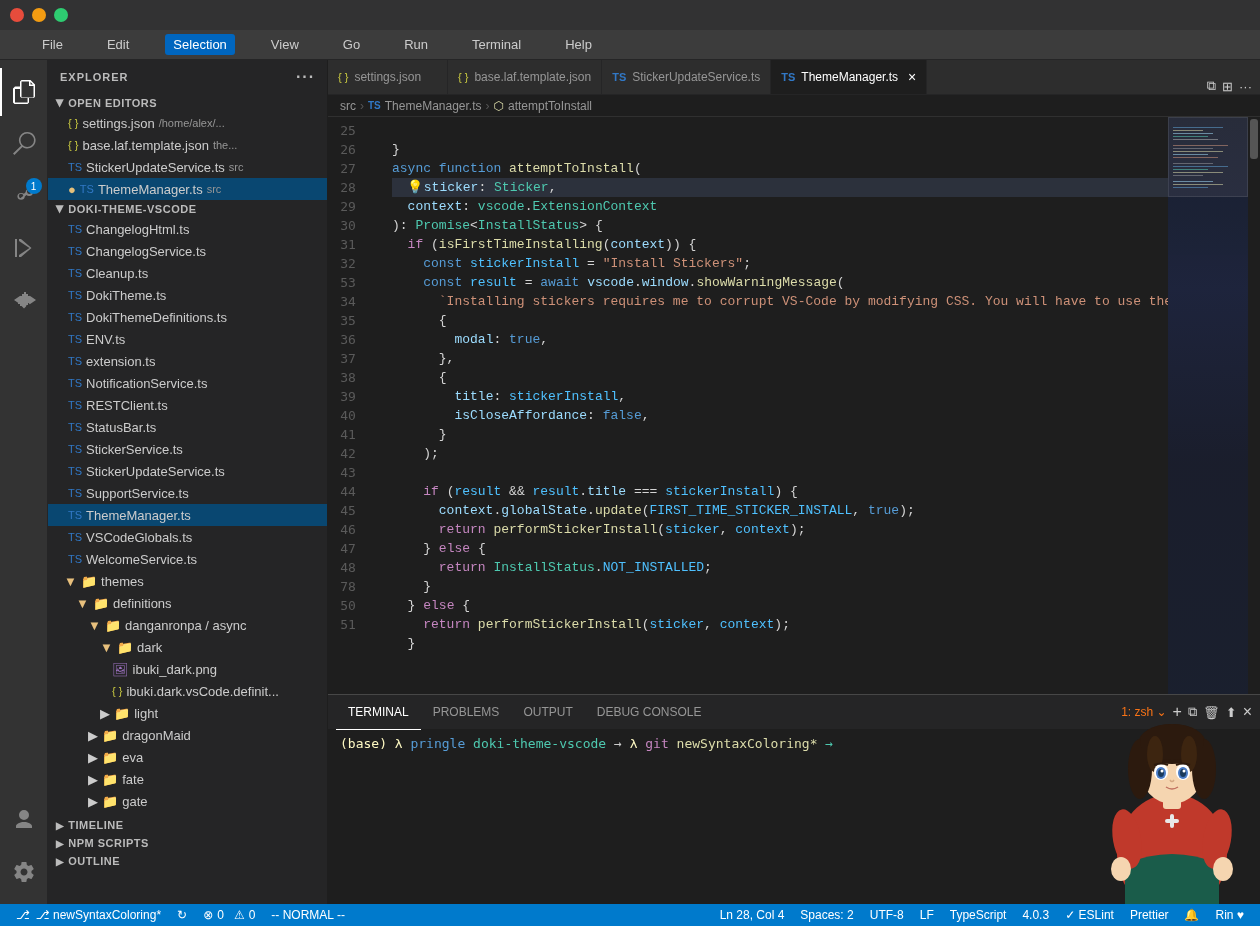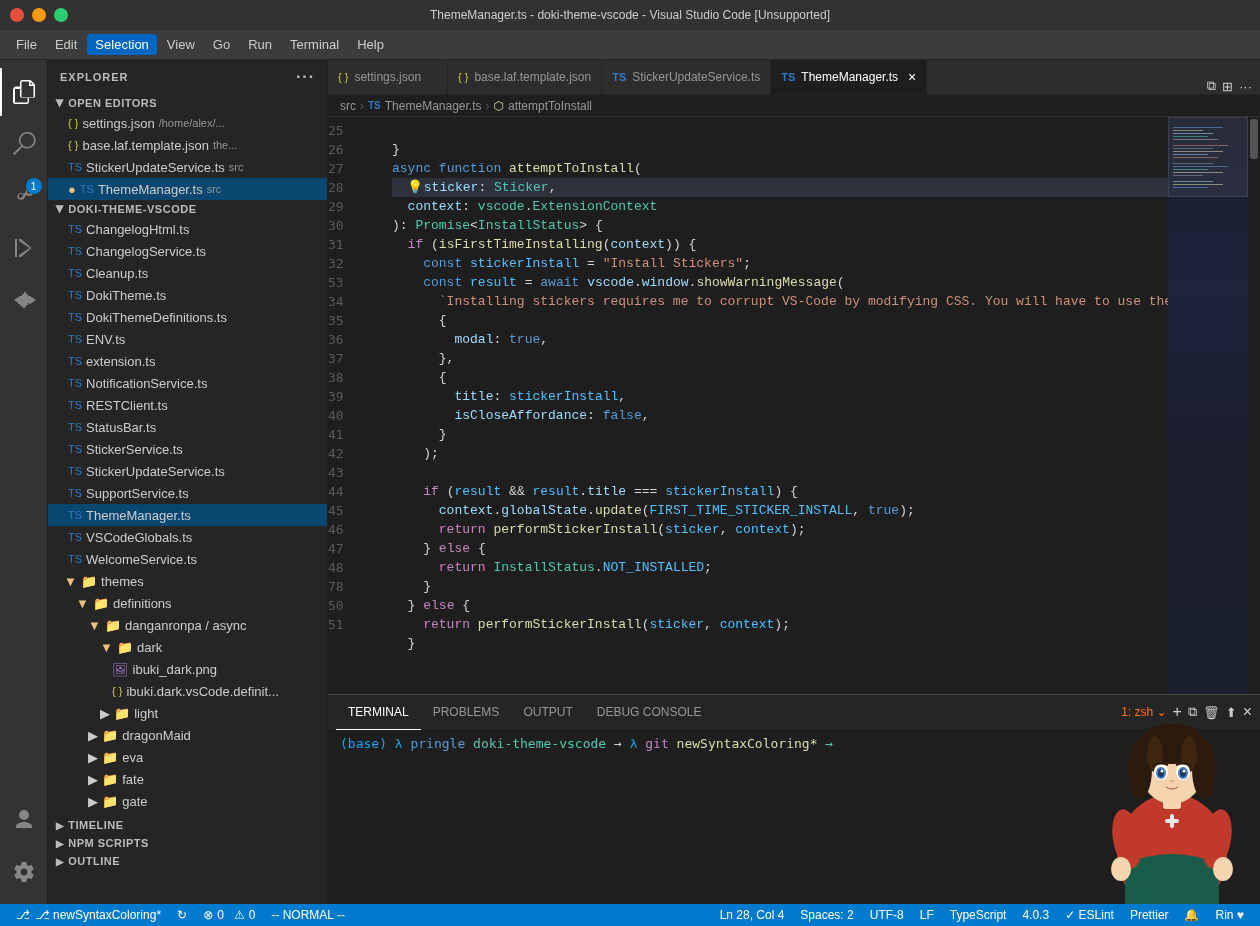--- a/index.html
+++ b/index.html
@@ -31,20 +31,21 @@
       padding: 0 8px;
       gap: 2px;
       border-bottom: 1px solid #252526;
     }
     .menu-item {
       padding: 3px 8px;
       font-size: 13px;
       color: #cccccc;
       cursor: pointer;
       border-radius: 3px;
+      margin-left: 26px;
     }
     .menu-item.active { background: #0066bf; color: white; }
 
     
     #main { display: flex; height: calc(926px - 60px - 22px); }
 
     
     #activitybar {
       width: 48px;
       background: #333333;
@@ -199,21 +200,21 @@
       display: flex;
       overflow: hidden;
       font-family: 'Consolas', 'Courier New', monospace;
       font-size: 13px;
       line-height: 19px;
     }
     #line-numbers {
       width: 48px;
       background: #1e1e1e;
       color: #5a5a5a;
-      text-align: left;
+      text-align: center;
       padding: 4px 8px 4px 0;
       font-family: 'Consolas', monospace;
       font-size: 13px;
       line-height: 19px;
       user-select: none;
       flex-shrink: 0;
       overflow: hidden;
     }
     #code-content {
       flex: 1;
@@ -274,21 +275,21 @@
     .terminal-tab.active { color: #ffffff; border-bottom: 1px solid #ffffff; }
     #terminal-actions { margin-left: auto; display: flex; gap: 6px; align-items: center; }
     #terminal-content {
       flex: 1;
       padding: 6px 12px;
       font-family: 'Consolas', monospace;
       font-size: 13px;
       color: #cccccc;
       overflow: hidden;
     }
-    .terminal-prompt { color: #0ea5e9; }
+    .terminal-prompt { color: #fef9c3; }
     .terminal-path { color: #569cd6; }
 
     
     #anime-character {
       position: absolute;
       bottom: 22px;
       right: 0;
       width: 175px;
       height: 280px;
       z-index: 10;
@@ -320,21 +321,20 @@
   </style>
 </head>
 <body>
 
 <div id="titlebar">
   <div class="window-controls">
     <button class="win-btn close"></button>
     <button class="win-btn minimize"></button>
     <button class="win-btn maximize"></button>
   </div>
-  <span class="title">ThemeManager.ts - doki-theme-vscode - Visual Studio Code [Unsupported]</span>
 </div>
 
 <div id="menubar">
   <div class="menu-item">File</div>
   <div class="menu-item">Edit</div>
   <div class="menu-item active">Selection</div>
   <div class="menu-item">View</div>
   <div class="menu-item">Go</div>
   <div class="menu-item">Run</div>
   <div class="menu-item">Terminal</div>

